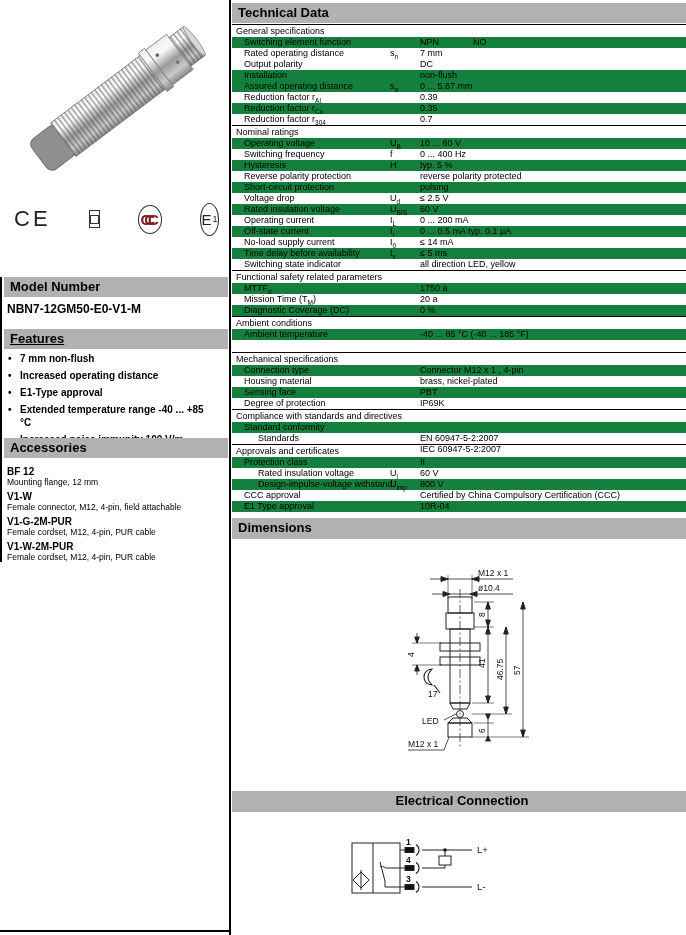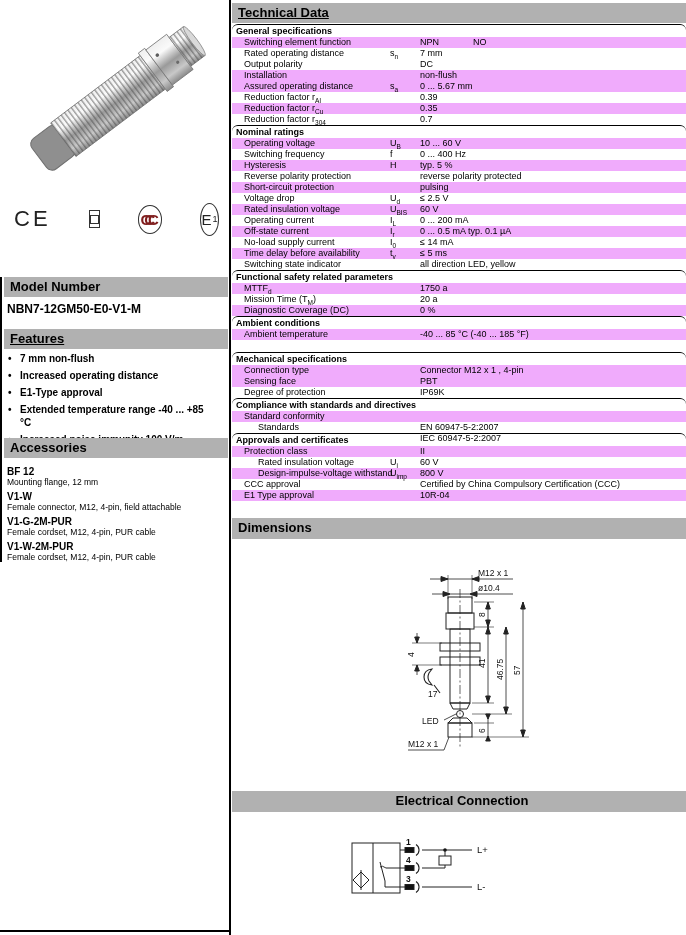--- a/index.html
+++ b/index.html
@@ -26,24 +26,24 @@
   .sq-outer{width:16px;height:16px;border:1.6px solid #333;display:flex;align-items:center;justify-content:center;}
   .sq-inner{width:7px;height:7px;border:1.6px solid #333;}
   .ccc-oval{width:40px;height:27px;border:1.6px solid #333;border-radius:50%;display:flex;
             align-items:center;justify-content:center;}
   .ccc-text{font-size:15px;font-weight:bold;letter-spacing:-7px;color:#7f1d1d;padding-right:7px;}
   .e1-circle{width:31px;height:31px;border:1.6px solid #333;border-radius:50%;display:flex;
              align-items:center;justify-content:center;font-size:15px;color:#222;}
   .e1-sub{font-size:9px;margin-left:1px;}
   
   #td-groups{position:absolute;left:232px;top:24px;width:454px;}
-  .td-ghead{border-top:1px solid #000;font-weight:bold;font-size:9px;line-height:10px;
-            padding:1px 0 1px 4px;border-radius:6px;}
+  .td-ghead{border-top:1px solid #000;font-weight:normal;font-size:9px;line-height:10px;
+            padding:1px 0 1px 4px;}
   .td-row{position:relative;min-height:11px;line-height:11px;font-size:9px;}
-  .td-row.alt{background:#f0abfc;}
+  .td-row.alt{background:#15803d;}
   .td-label.ind1{display:inline-block;padding-left:12px;}
   .td-label.ind2{display:inline-block;padding-left:26px;}
   .td-sym{position:absolute;left:158px;top:0;}
   .td-val{position:absolute;left:188px;top:0;}
   .td-val2{position:absolute;left:241px;top:0;}
   .td-spacer{height:12px;}
   sub{font-size:6.5px;line-height:0;}
   
   svg text{font-family:"Liberation Sans",sans-serif;}
 </style>
@@ -134,21 +134,21 @@
       <div class="acc-name">BF 12</div>
       <div class="acc-desc">Mounting flange, 12 mm</div>
       <div class="acc-name">V1-W</div>
       <div class="acc-desc">Female connector, M12, 4-pin, field attachable</div>
       <div class="acc-name">V1-G-2M-PUR</div>
       <div class="acc-desc">Female cordset, M12, 4-pin, PUR cable</div>
       <div class="acc-name">V1-W-2M-PUR</div>
       <div class="acc-desc">Female cordset, M12, 4-pin, PUR cable</div>
     </div>
 
-  <div class="hbar" style="left:232px;top:3px;width:454px;height:20px;text-decoration:underline;">Technical Data</div>
+  <div class="hbar" style="left:232px;top:3px;width:454px;height:20px;">Technical Data</div>
   <div id="td-groups">
       <div class="td-ghead">General specifications</div>
       <div class="td-row alt"><span class="td-label ind1"><span>Switching element function</span></span><span class="td-val">NPN</span><span class="td-val2">NO</span></div>
       <div class="td-row"><span class="td-label ind1"><span>Rated operating distance</span></span><span class="td-sym"><span>s</span><sub>n</sub></span><span class="td-val">7 mm</span></div>
       <div class="td-row"><span class="td-label ind1"><span>Output polarity</span></span><span class="td-val">DC</span></div>
       <div class="td-row alt"><span class="td-label ind1"><span>Installation</span></span><span class="td-val">non-flush</span></div>
       <div class="td-row alt"><span class="td-label ind1"><span>Assured operating distance</span></span><span class="td-sym"><span>s</span><sub>a</sub></span><span class="td-val">0 ... 5.67 mm</span></div>
       <div class="td-row"><span class="td-label ind1"><span>Reduction factor r</span><sub>Al</sub></span><span class="td-val">0.39</span></div>
       <div class="td-row alt"><span class="td-label ind1"><span>Reduction factor r</span><sub>Cu</sub></span><span class="td-val">0.35</span></div>
       <div class="td-row"><span class="td-label ind1"><span>Reduction factor r</span><sub>304</sub></span><span class="td-val">0.7</span></div>
@@ -167,20 +167,21 @@
       <div class="td-row"><span class="td-label ind1"><span>Switching state indicator</span></span><span class="td-val">all direction LED, yellow</span></div>
       <div class="td-ghead">Functional safety related parameters</div>
       <div class="td-row alt"><span class="td-label ind1"><span>MTTF</span><sub>d</sub></span><span class="td-val">1750 a</span></div>
       <div class="td-row"><span class="td-label ind1"><span>Mission Time (T</span><sub>M</sub><span>)</span></span><span class="td-val">20 a</span></div>
       <div class="td-row alt"><span class="td-label ind1"><span>Diagnostic Coverage (DC)</span></span><span class="td-val">0 %</span></div>
       <div class="td-ghead">Ambient conditions</div>
       <div class="td-row alt"><span class="td-label ind1"><span>Ambient temperature</span></span><span class="td-val">-40 ... 85 °C (-40 ... 185 °F)</span></div>
       <div class="td-spacer"></div>
       <div class="td-ghead">Mechanical specifications</div>
       <div class="td-row alt"><span class="td-label ind1"><span>Connection type</span></span><span class="td-val">Connector M12 x 1 , 4-pin</span></div>
+      <div class="td-row"><span class="td-label ind1"><span>Housing material</span></span><span class="td-val">brass, nickel-plated</span></div>
       <div class="td-row alt"><span class="td-label ind1"><span>Sensing face</span></span><span class="td-val">PBT</span></div>
       <div class="td-row"><span class="td-label ind1"><span>Degree of protection</span></span><span class="td-val">IP69K</span></div>
       <div class="td-ghead">Compliance with standards and directives</div>
       <div class="td-row alt"><span class="td-label ind1"><span>Standard conformity</span></span></div>
       <div class="td-row"><span class="td-label ind2"><span>Standards</span></span><span class="td-val">
           <div>EN 60947-5-2:2007</div>
           <div>IEC 60947-5-2:2007</div>
         </span></div>
       <div class="td-ghead">Approvals and certificates</div>
       <div class="td-row alt"><span class="td-label ind1"><span>Protection class</span></span><span class="td-val">II</span></div>

